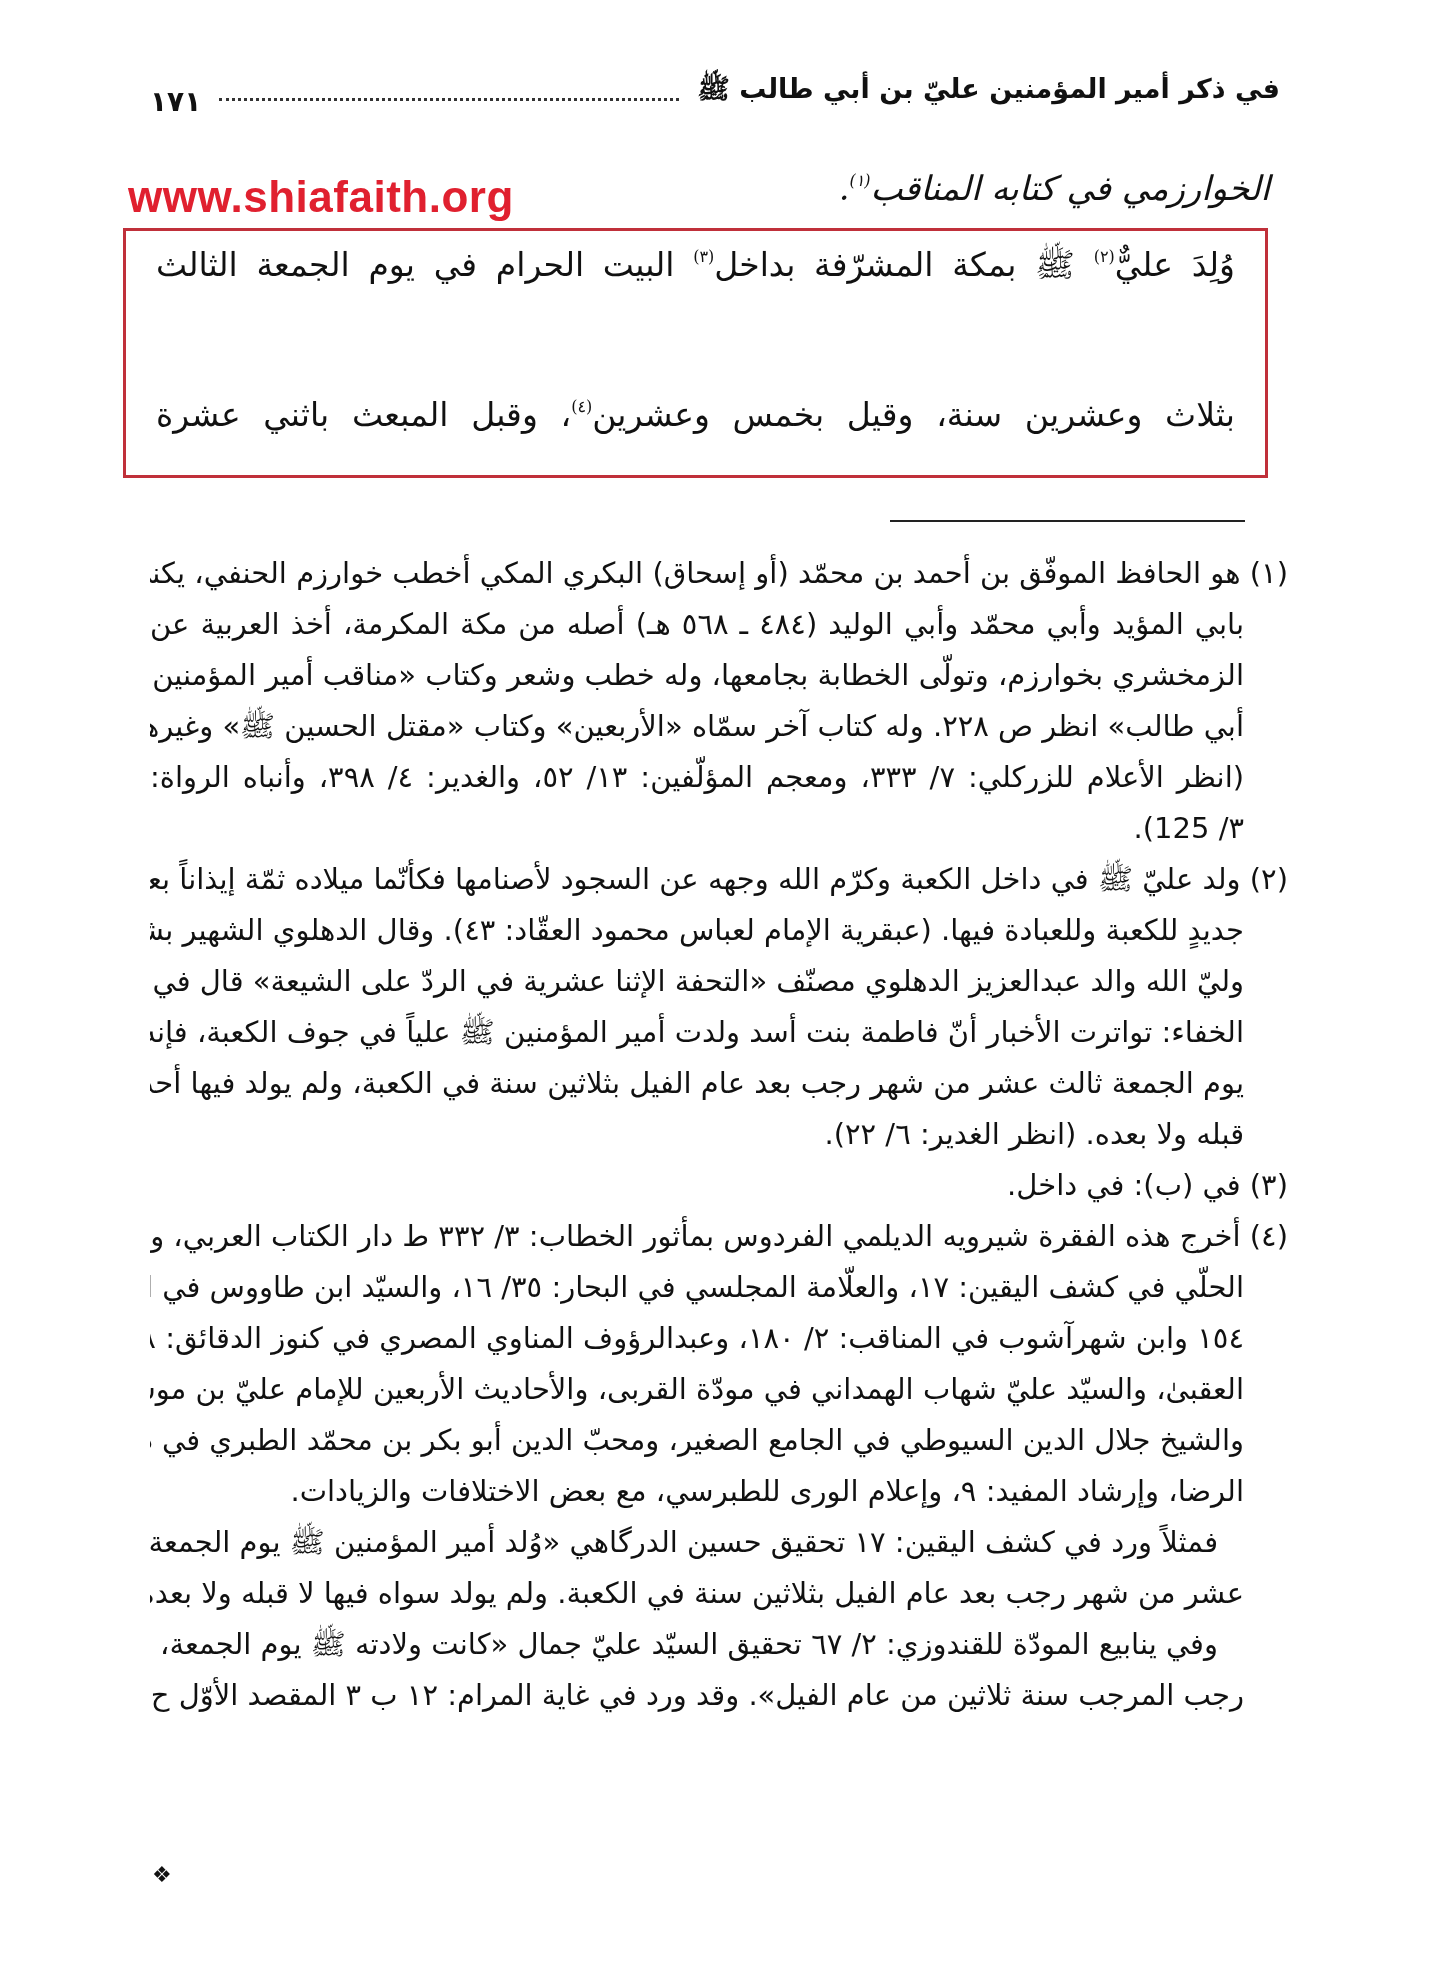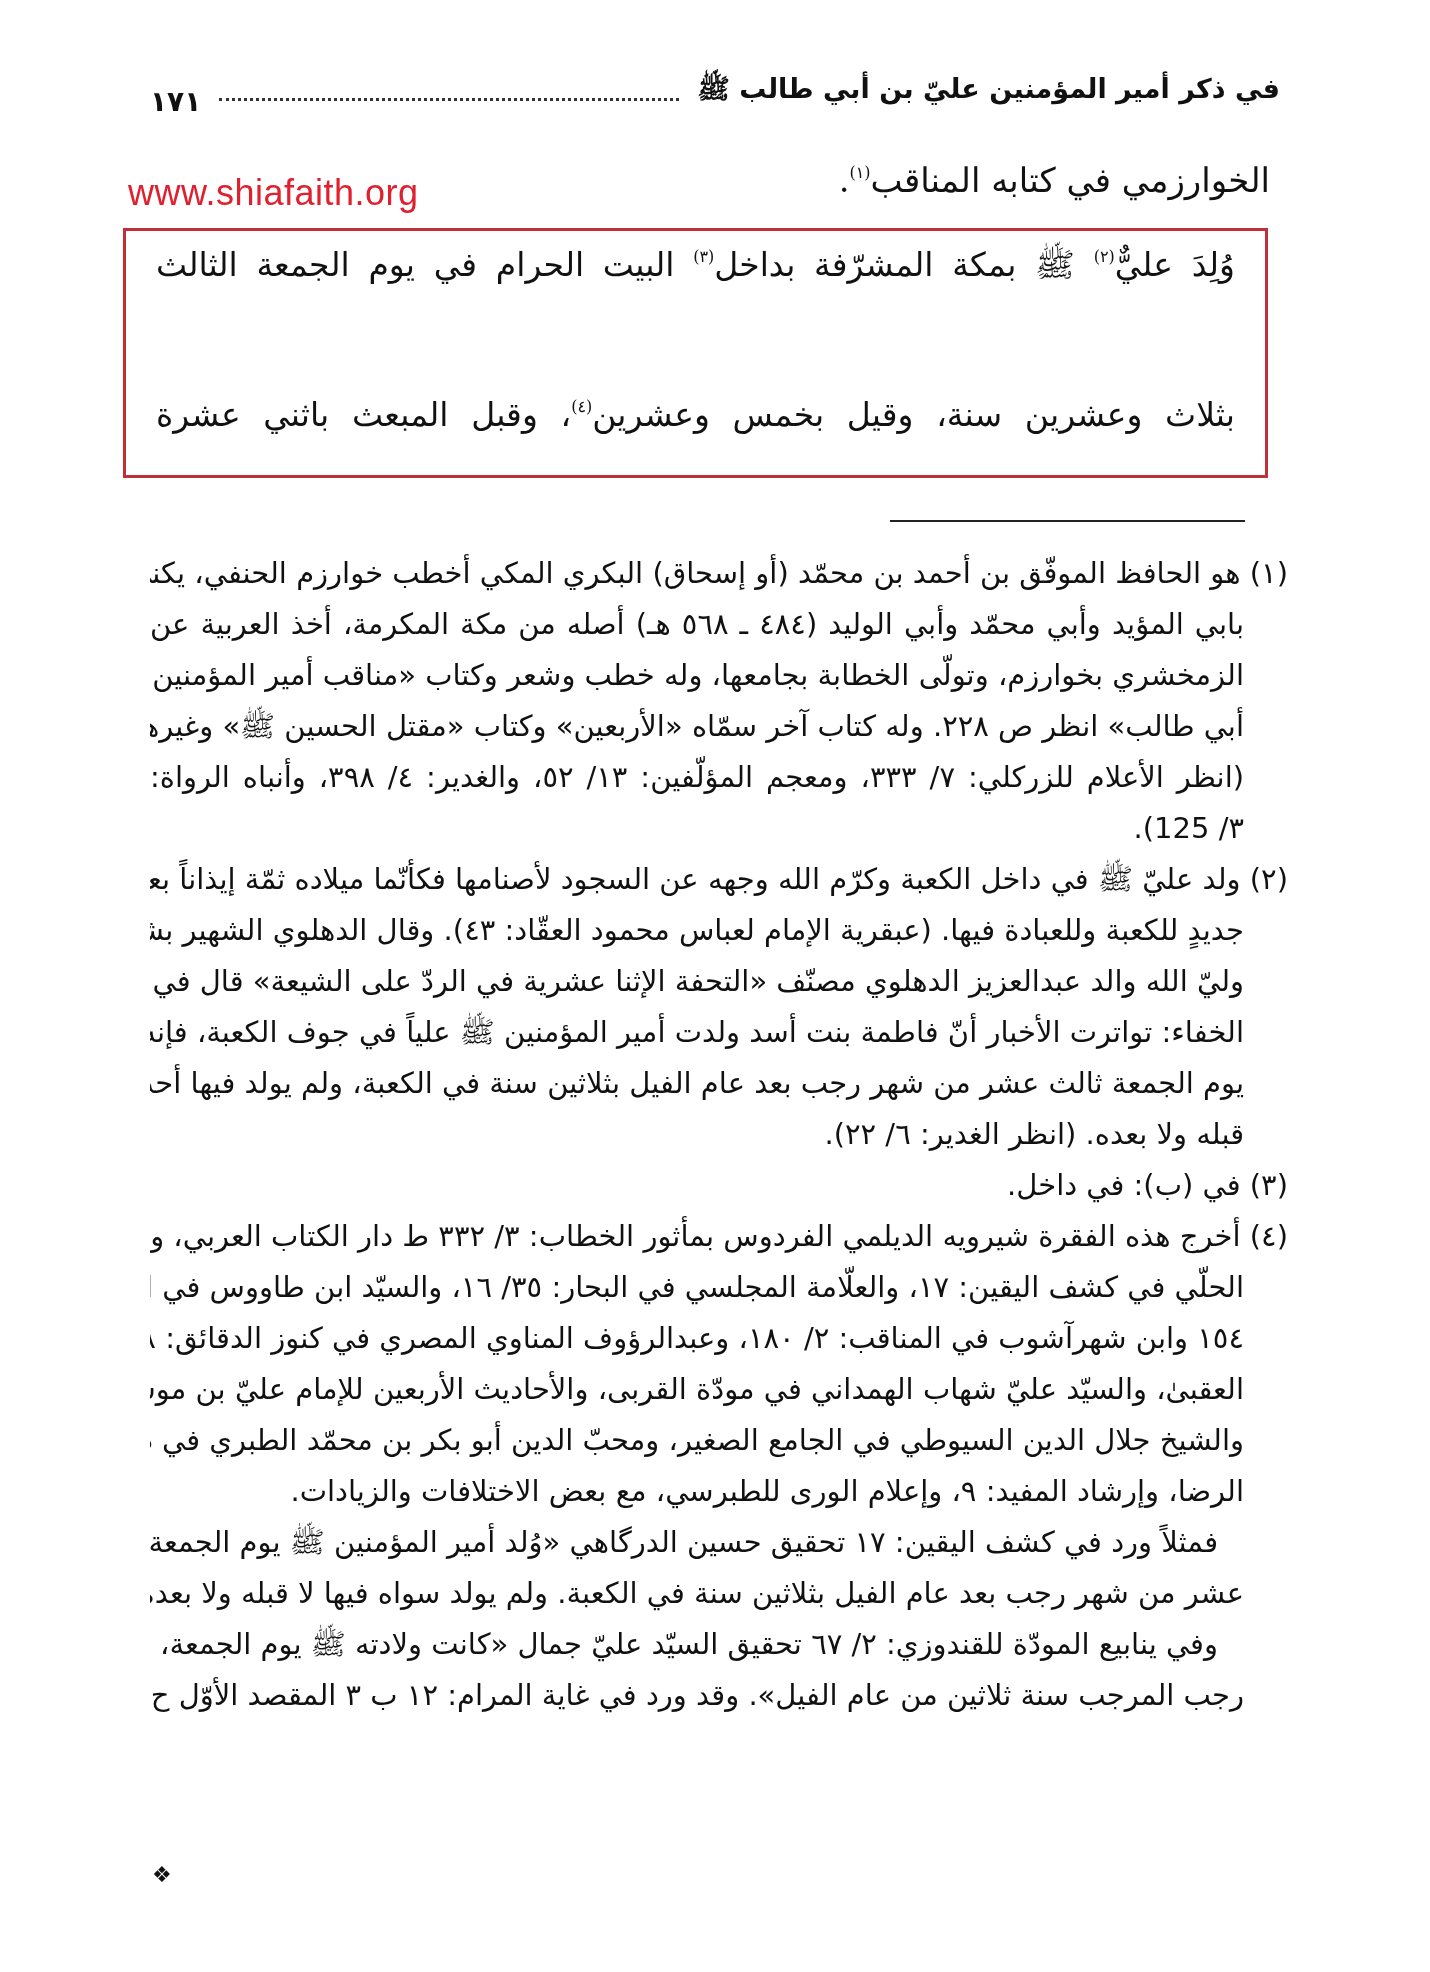--- a/index.html
+++ b/index.html
@@ -10,27 +10,27 @@
   
   .header { position: absolute; top: 62px; left: 150px; width: 1130px; height: 60px;
             display: flex; align-items: center; direction: rtl; }
   .header-title { font-family: "DejaVu Sans", sans-serif; font-weight: bold; font-size: 27px;
                   white-space: nowrap; }
   .header-dots { flex: 1; border-bottom: 3px dotted #333; margin: 14px 18px 0 18px; height: 0; }
   .page-number { font-family: "DejaVu Sans", sans-serif; font-weight: bold; font-size: 28px; margin-top: 18px; }
 
   
   .watermark { position: absolute; left: 128px; top: 172px; color: #e0202f;
-               font-family: "Liberation Sans", sans-serif; font-weight: normal; font-size: 36px;
+               font-family: "Liberation Sans", sans-serif; font-weight: bold; font-size: 44px;
                letter-spacing: 0.5px; }
 
   
   .main-line { position: absolute; right: 160px; direction: rtl; text-align: right;
                font-family: "DejaVu Serif", serif; font-size: 34px; white-space: nowrap; }
-  .main-line-0 { top: 160px; }
+  .main-line-0 { top: 168px; font-style: italic; }
 
   .highlight-box { position: absolute; left: 123px; top: 228px; width: 1145px; height: 250px;
                    border: 3px solid #c0303a; box-sizing: border-box; }
   .box-line { position: absolute; right: 30px; left: 30px; direction: rtl; text-align: justify;
               text-align-last: justify; font-family: "DejaVu Serif", serif; font-size: 33px;
               white-space: nowrap; }
   .box-line-0 { top: 14px; }
   .box-line-1 { top: 88px; }
   .box-line-2 { top: 164px; }
   sup.fn { font-size: 16px; vertical-align: 14px; }

